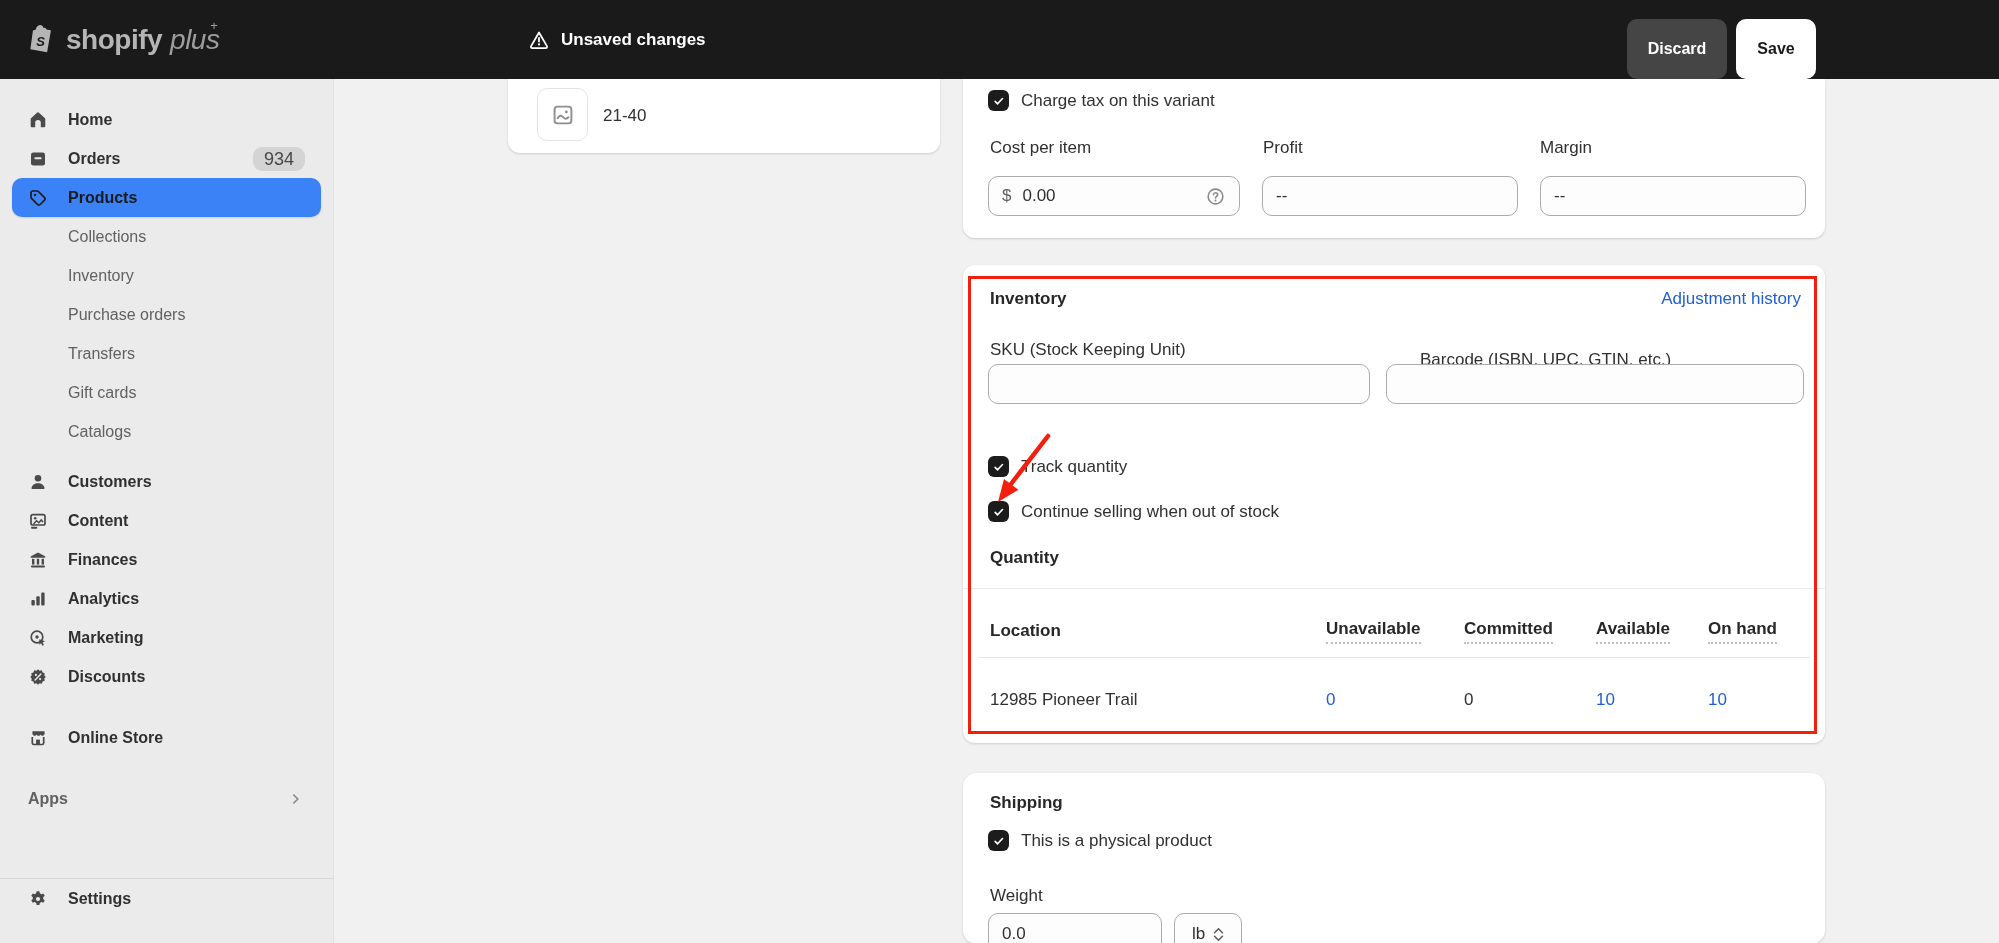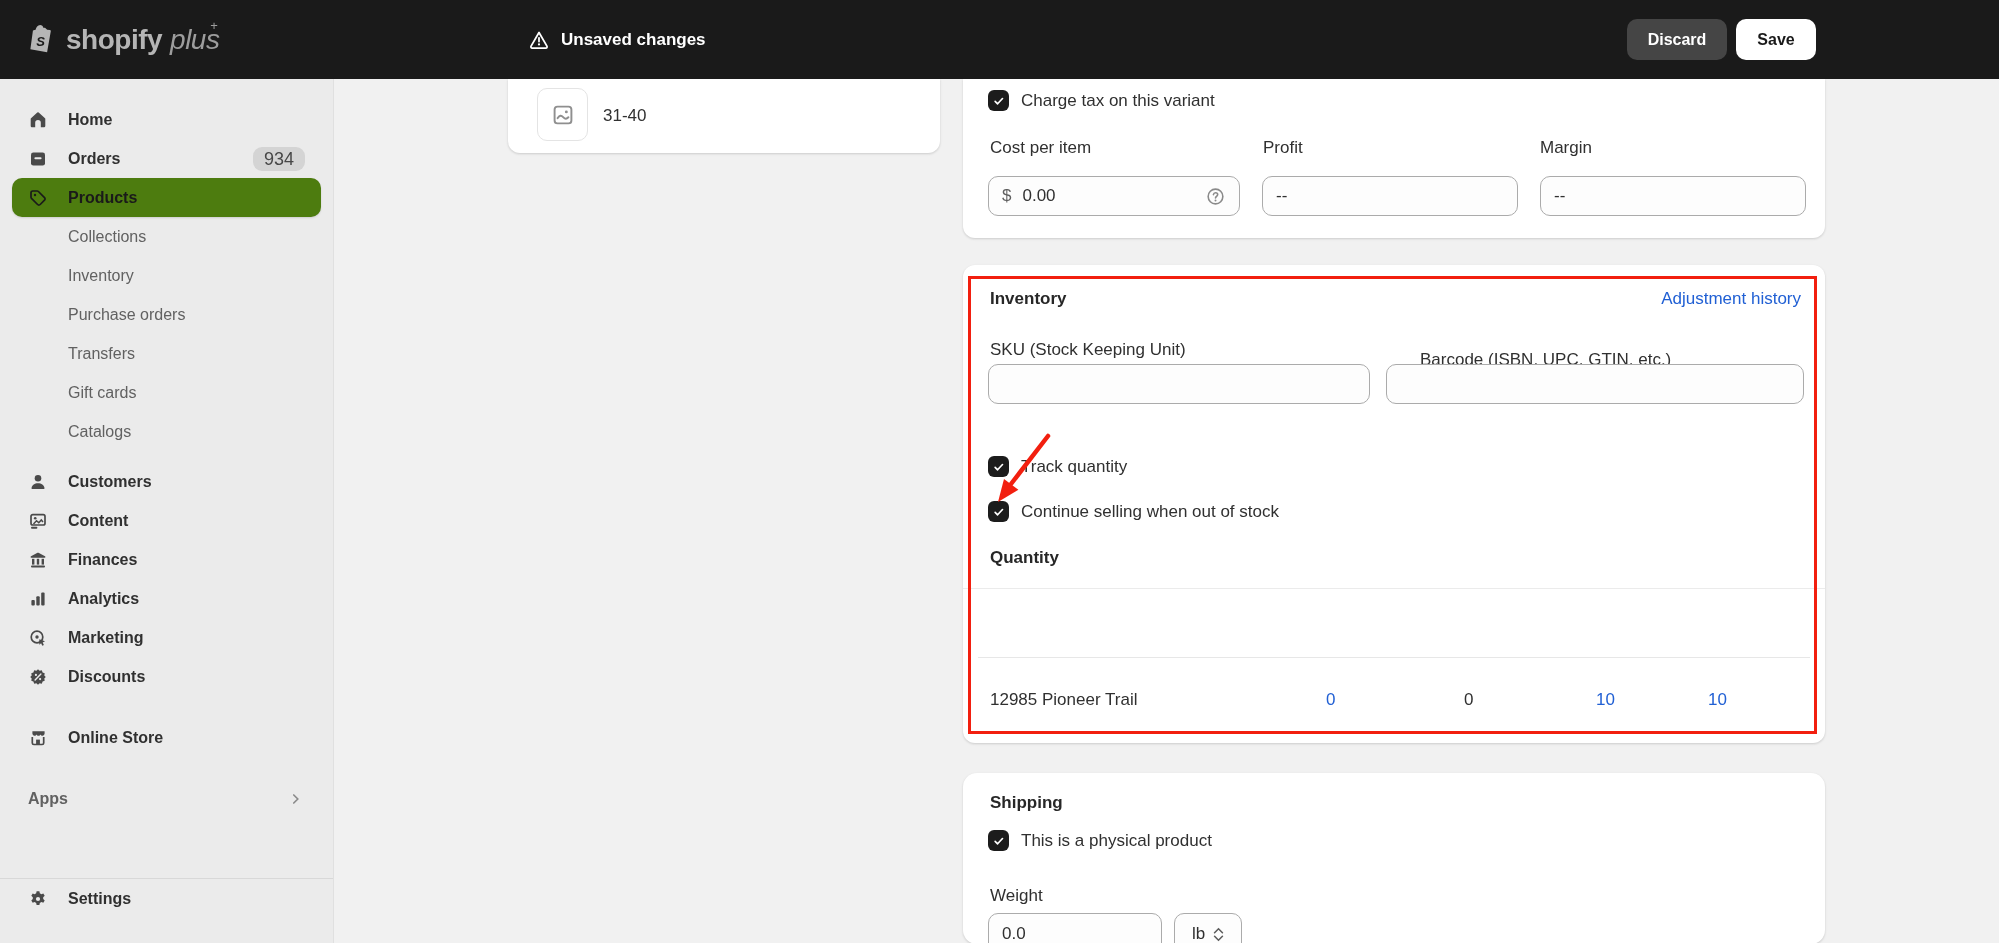--- a/index.html
+++ b/index.html
@@ -9,32 +9,32 @@
     background:#f1f1f1; color:#303030; position:relative;
   }
   
   .topbar { position:absolute; left:0; top:0; width:1999px; height:79px; background:#1a1a1a; z-index:50; }
   .logo { position:absolute; left:26px; top:0; height:79px; display:flex; align-items:center; gap:8px; }
   .logo-word { font-size:28px; font-weight:700; color:#b5b5b5; letter-spacing:-0.5px; }
   .logo-plus { font-size:28px; font-weight:300; font-style:italic; color:#9d9d9d; letter-spacing:-0.5px; position:relative; }
   .logo-plus .plus-mark { position:absolute; right:2px; top:-6px; font-size:13px; font-style:normal; color:#9d9d9d; }
   .unsaved { position:absolute; left:528px; top:0; height:79px; display:flex; align-items:center; gap:11px; color:#fff; font-size:17px; font-weight:700; }
   .topbar-actions { position:absolute; right:183px; top:19px; display:flex; gap:9px; }
-  .btn { height:41px; border:none; border-radius:10px; font-size:16px; font-weight:600; cursor:pointer; font-family:inherit; }
+  .btn { height:60px; border:none; border-radius:10px; font-size:16px; font-weight:600; cursor:pointer; font-family:inherit; }
   .btn-discard { width:100px; background:#454545; color:#fff; }
   .btn-save { width:80px; background:#ffffff; color:#1a1a1a; }
   
   .sidebar { position:absolute; left:0; top:79px; width:334px; height:864px; background:#ebebeb; border-right:1px solid #e0e0e0; z-index:40; }
   .nav-list { display:flex; flex-direction:column; padding-top:21px; }
   .nav-row { height:39px; margin:0 12px; padding:0 16px; display:flex; align-items:center; border-radius:10px; cursor:pointer; position:relative; }
   .nav-row .nav-icon { width:20px; height:20px; margin-right:20px; display:flex; align-items:center; justify-content:center; flex:0 0 20px; }
   .nav-label { font-size:16px; font-weight:600; color:#303030; white-space:nowrap; }
   .nav-row.sub { padding-left:56px; }
   .nav-row.sub .nav-label { font-weight:500; color:#616161; }
-  .nav-row.active { background:#4d7c0f; box-shadow:0 1px 2px rgba(0,0,0,.12); }
+  .nav-row.active { background:#3b82f6; box-shadow:0 1px 2px rgba(0,0,0,.12); }
   .nav-row.active .nav-label { font-weight:700; color:#1a1a1a; }
   .nav-badge { margin-left:auto; background:#d4d4d4; color:#474747; font-size:18px; font-weight:500; border-radius:9px; padding:3px 11px; line-height:1; }
   .nav-section { height:39px; margin:0 12px; padding:0 16px; display:flex; align-items:center; cursor:pointer; border-radius:10px; }
   .nav-section .nav-label { color:#616161; font-weight:700; }
   .nav-chevron { margin-left:auto; width:18px; height:18px; }
   .spacer-11 { height:11px; } .spacer-22 { height:22px; }
   .sidebar-footer { position:absolute; left:0; right:0; bottom:0; height:65px; border-top:1px solid #d8d8d8; display:flex; align-items:flex-start; }
   .sidebar-footer .nav-row { flex:1; }
   svg.ic { display:block; }
   .ic-fill { fill:#4a4a4a; } .ic-stroke { stroke:#4a4a4a; fill:none; }
@@ -266,21 +266,21 @@
 <section class="card cut-top" style="left:508px; top:79px; width:432px; height:74px;">
   <div class="variant-img">
     <span>
       <svg class="ic" width="24" height="24" viewBox="0 0 20 20">
         <rect x="3" y="3" width="14" height="14" rx="2.4" fill="none" stroke="#8f8f8f" stroke-width="1.6"></rect>
         <circle cx="12.8" cy="7.4" r="1.2" fill="#8f8f8f"></circle>
         <path d="M5.5 12.6c1.8-2.4 3-2.6 4.6-.9 1.8 1.9 2.9 1.7 4.4.2" stroke="#8f8f8f" stroke-width="1.6" fill="none" stroke-linecap="round"></path>
       </svg>
     </span>
   </div>
-  <div class="variant-title">31-40</div>
+  <div class="variant-title">21-40</div>
 </section>
 
 <section class="card cut-top" style="left:963px; top:79px; width:862px; height:159px;">
   <div class="cbrow" style="left:25px; top:11px;">
     <span class="cb">
       <svg class="ic" width="14" height="14" viewBox="0 0 20 20">
           <path d="M4.5 10.5l3.5 3.5 7-7.5" stroke="#fff" stroke-width="2.4" fill="none" stroke-linecap="round" stroke-linejoin="round"></path>
         </svg>
     </span>
     <span class="cb-label">Charge tax on this variant</span>
@@ -333,20 +333,27 @@
           <path d="M4.5 10.5l3.5 3.5 7-7.5" stroke="#fff" stroke-width="2.4" fill="none" stroke-linecap="round" stroke-linejoin="round"></path>
         </svg>
     </span>
     <span class="cb-label">Continue selling when out of stock</span>
   </div>
 
   <h3 class="card-h" style="left:27px; top:283px;">Quantity</h3>
 
   <div class="divider" style="left:0; right:0; top:323px;"></div>
 
+  <div class="qt-row qt-head" style="top:348px; height:36px;">
+    <div><span>Location</span></div>
+    <div><span class="u">Unavailable</span></div>
+    <div><span class="u">Committed</span></div>
+    <div><span class="u">Available</span></div>
+    <div><span class="u">On hand</span></div>
+  </div>
 
   <div class="divider" style="left:15px; right:15px; top:392px; background:#e7e7e7;"></div>
 
   <div class="qt-row" style="top:413px; height:44px;">
     <div class="qt-cell">12985 Pioneer Trail</div>
     <div class="qt-cell num-link">0</div>
     <div class="qt-cell">0</div>
     <div class="qt-cell num-link">10</div>
     <div class="qt-cell num-link">10</div>
   </div>

